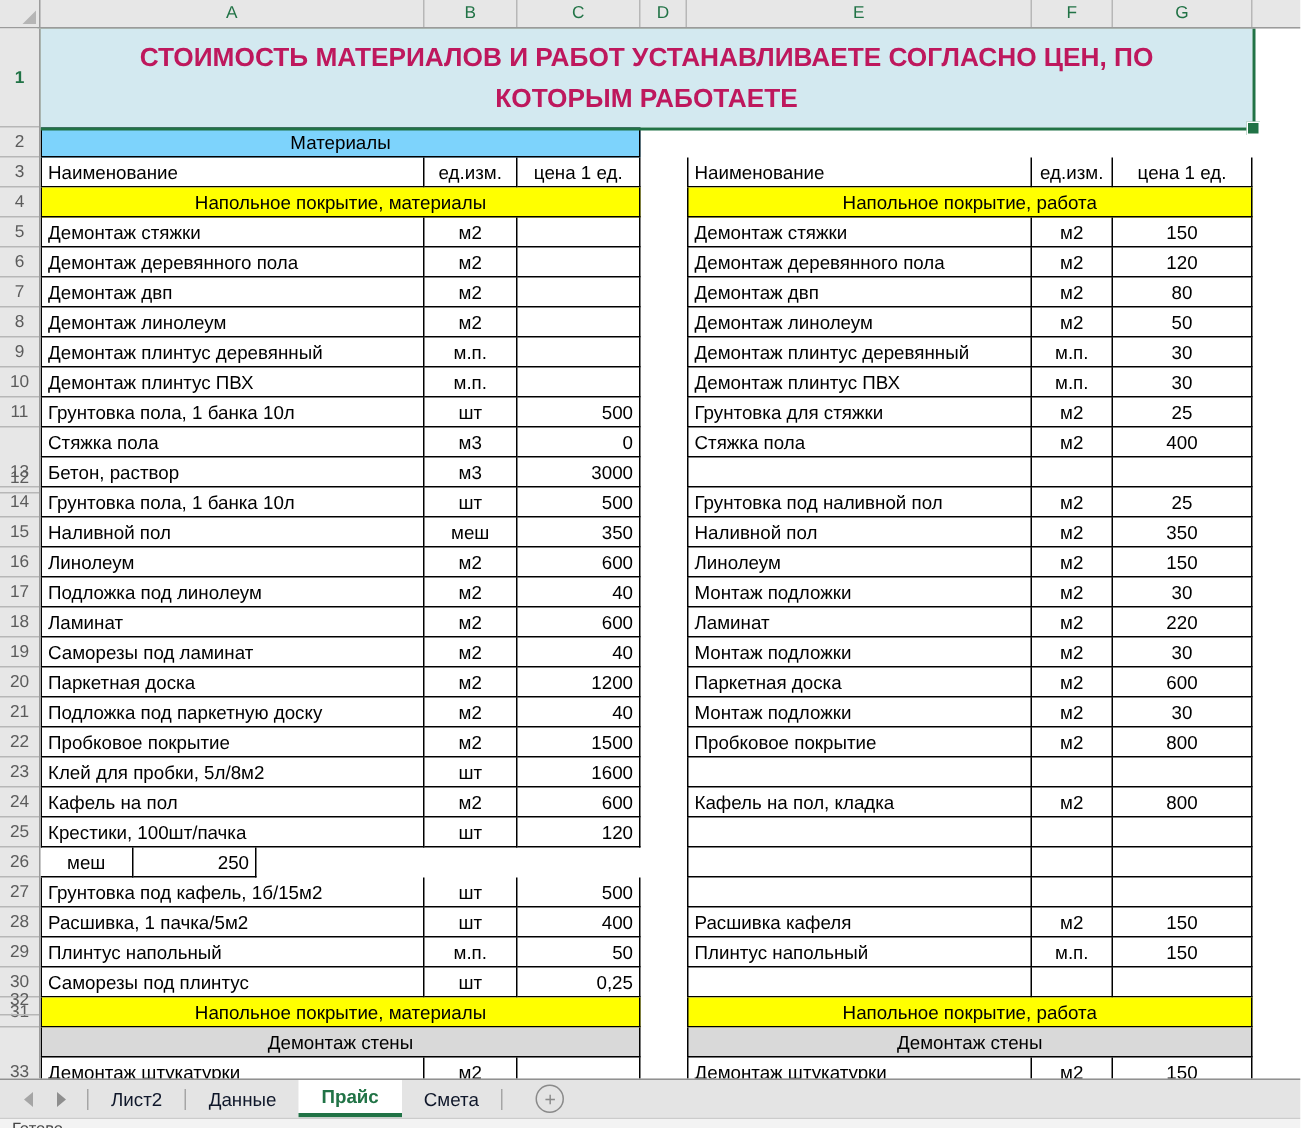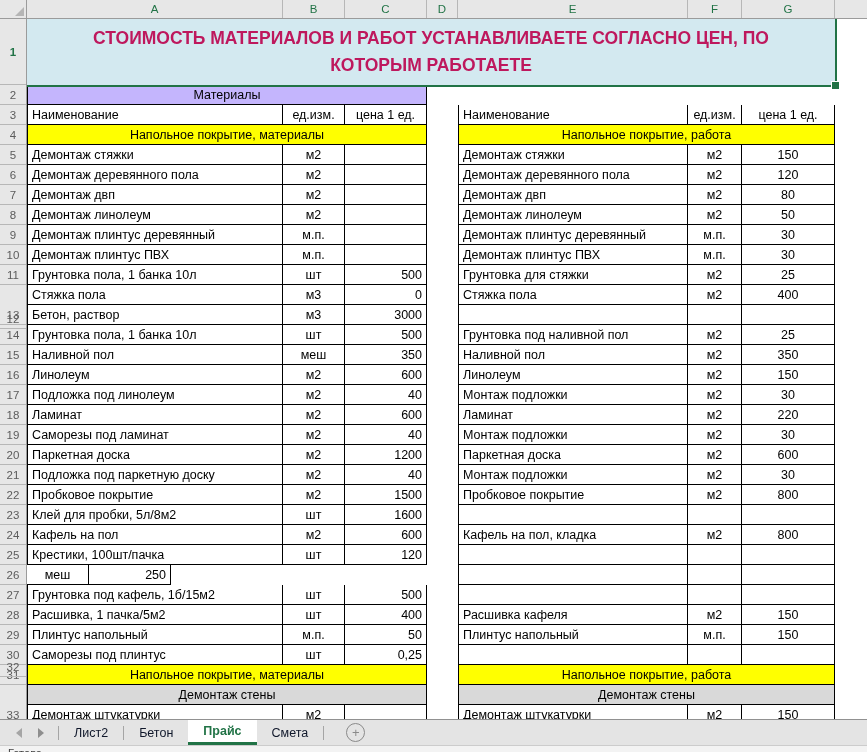--- a/index.html
+++ b/index.html
@@ -16,21 +16,21 @@
   .rowh{position:absolute;left:0;width:26px;box-sizing:border-box;border-bottom:1px solid #b7b7b7;
         color:#5b5b5b;font-size:11.5px;text-align:center;display:flex;align-items:center;justify-content:center;}
   .rowh.sel{color:#217346;font-weight:bold;}
 
   
   #sheet{position:absolute;left:0;top:0;width:867px;height:752px;}
 
   .merged{position:absolute;box-sizing:border-box;border:1px solid #000;border-top:none;
           font-size:12.5px;text-align:center;display:flex;align-items:center;justify-content:center;overflow:hidden;white-space:nowrap;}
   .merged.bt{border-top:1px solid #000;}
-  .grp{background:#c4b5fd;}
+  .grp{background:#7dd3fc;}
   .ysec{background:#ffff00;}
   .gsec{background:#d9d9d9;}
 
   .trow{position:absolute;display:flex;}
   .tc{box-sizing:border-box;border-right:1px solid #000;border-bottom:1px solid #000;
       font-size:12.5px;line-height:18px;height:20px;overflow:hidden;white-space:nowrap;padding-top:1px;}
   .tc.first{border-left:1px solid #000;}
   .tc.name{text-align:left;padding-left:4px;}
   .tc.unit{text-align:center;}
   .tc.pr-right{text-align:right;padding-right:4px;}
@@ -413,21 +413,21 @@
 
   <div id="tabbar">
     <div class="navarrows">
       <div class="arrow left"></div>
       <div class="arrow right"></div>
     </div>
     <div class="tabsep"></div>
     <div id="tabs-container" style="display:flex;align-items:stretch;">
         <div class="sheettab">Лист2</div>
         <div class="tabsep"></div>
-        <div class="sheettab">Бетон</div>
+        <div class="sheettab">Данные</div>
         <div class="sheettab active">Прайс</div>
         <div class="sheettab">Смета</div>
       </div>
     <div class="tabsep"></div>
     <div id="add-sheet">+</div>
   </div>
 
   <div id="statusbar">
     <span id="status-label">Готово</span>
   </div>

